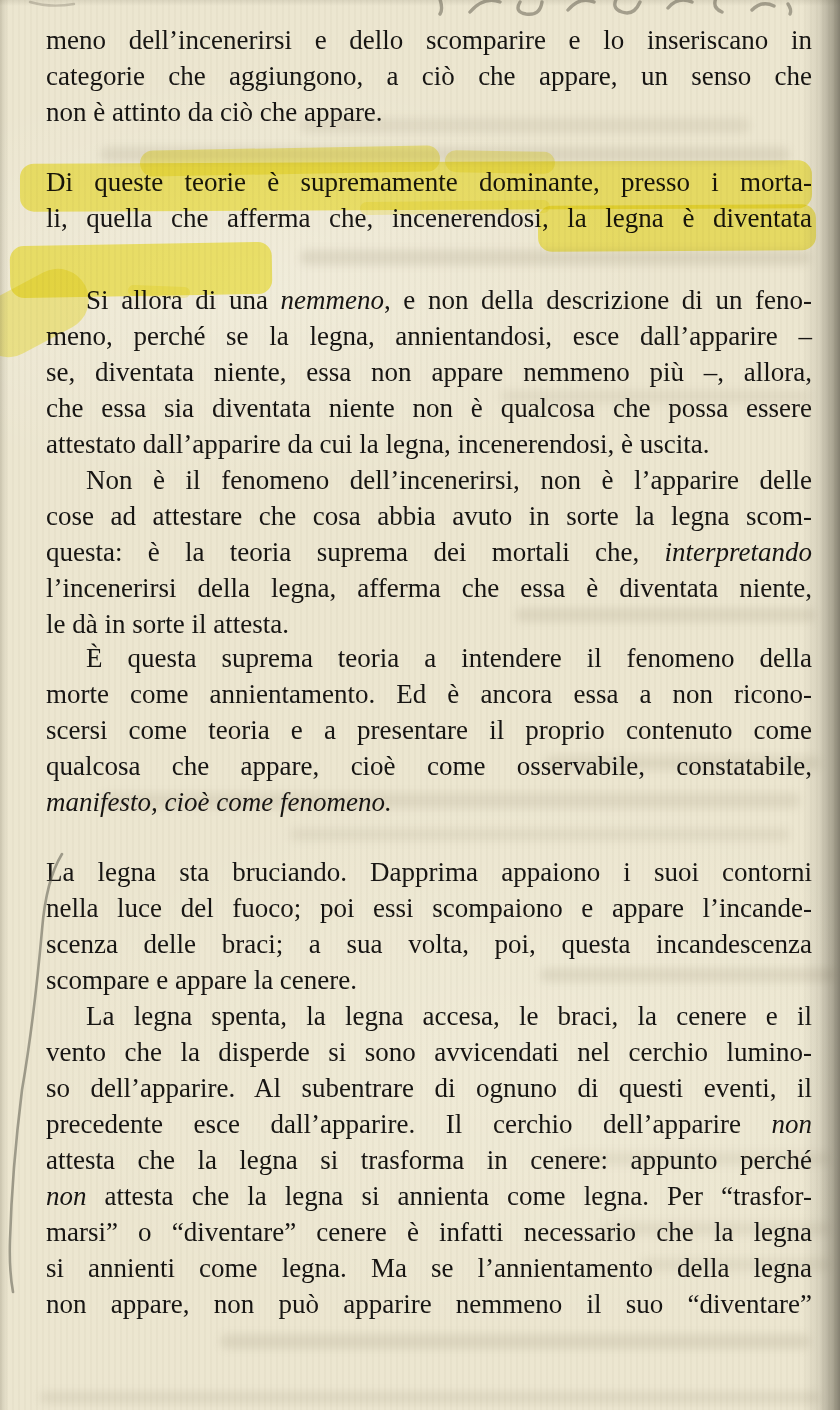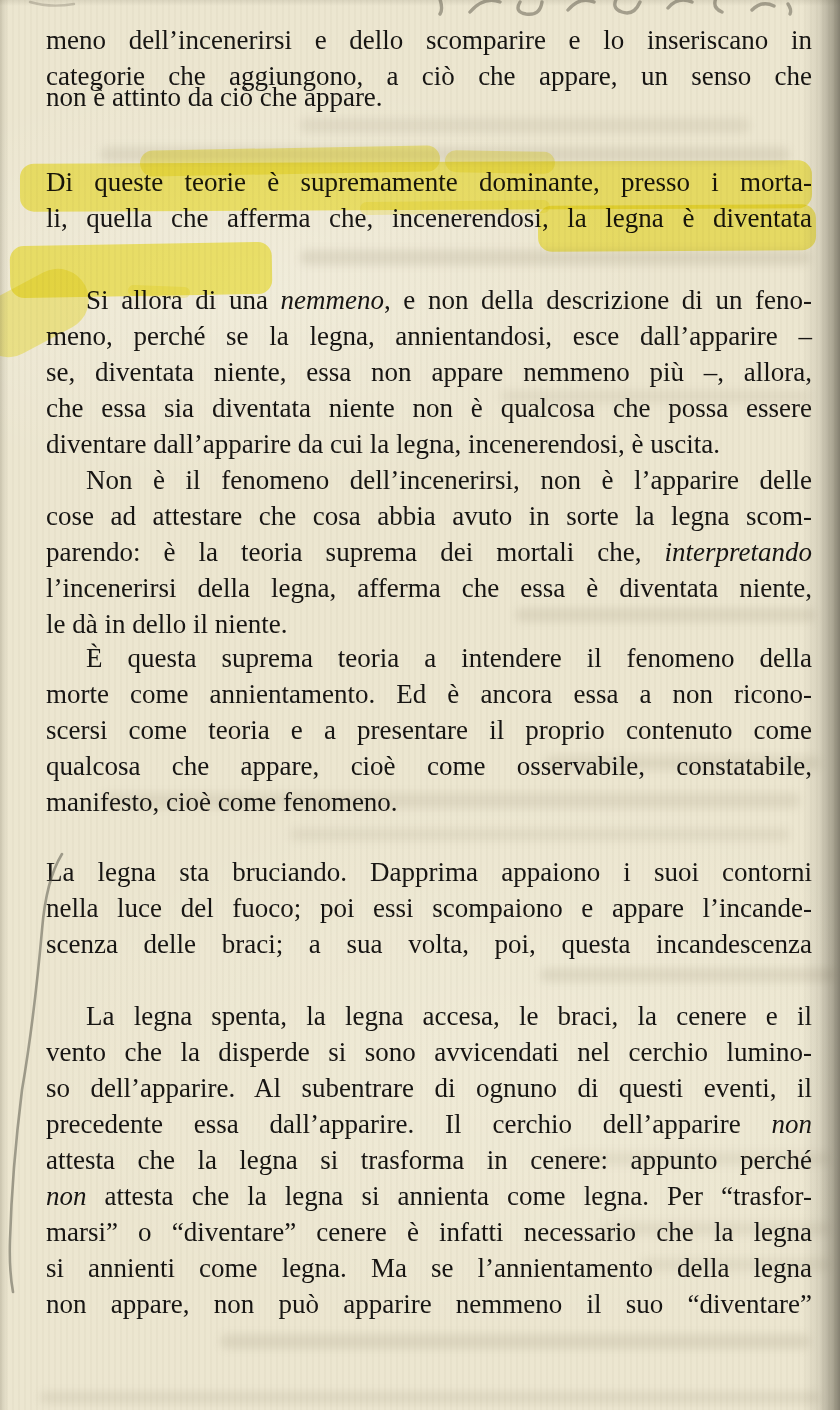--- a/index.html
+++ b/index.html
@@ -69,45 +69,46 @@
   <div class="ghost" style="left:540px;top:968px;width:295px;height:14px;opacity:.55"></div>
   <div class="ghost" style="left:560px;top:1152px;width:270px;height:13px;opacity:.4"></div>
   <div class="ghost" style="left:600px;top:1222px;width:230px;height:13px;opacity:.4"></div>
   <div class="ghost" style="left:640px;top:1258px;width:190px;height:13px;opacity:.38"></div>
   <div class="ghost" style="left:220px;top:1334px;width:590px;height:15px;opacity:.55"></div>
   <div class="ghost" style="left:40px;top:1392px;width:780px;height:11px;opacity:.5"></div>
 
   <div class="textblock" id="textblock">
       <div class="line" style="top: 22px;"><span>meno dell’incenerirsi e dello scomparire e lo inseriscano in</span></div>
       <div class="line" style="top: 58px;"><span>categorie che aggiungono, a ciò che appare, un senso che</span></div>
-      <div class="line last" style="top: 79px;"><span>non è attinto da ciò che appare.</span></div>
+      <div class="line last" style="top: 94px;"><span>non è attinto da ciò che appare.</span></div>
       <div class="line" style="top: 164px;"><span>Di queste teorie è supremamente dominante, presso i morta-</span></div>
       <div class="line" style="top: 200px;"><span>li, quella che afferma che, incenerendosi, la legna è diventata</span></div>
       <div class="line indent" style="top: 282px;"><span>Si allora di una </span><span class="it">nemmeno</span><span>, e non della descrizione di un feno-</span></div>
       <div class="line" style="top: 318px;"><span>meno, perché se la legna, annientandosi, esce dall’apparire –</span></div>
       <div class="line" style="top: 354px;"><span>se, diventata niente, essa non appare nemmeno più –, allora,</span></div>
       <div class="line" style="top: 390px;"><span>che essa sia diventata niente non è qualcosa che possa essere</span></div>
-      <div class="line last" style="top: 426px;"><span>diventare dall’apparire da cui la legna, incenerendosi, è uscita.</span></div>
+      <div class="line last" style="top: 426px;"><span>attestato dall’apparire da cui la legna, incenerendosi, è uscita.</span></div>
       <div class="line indent" style="top: 462px;"><span>Non è il fenomeno dell’incenerirsi, non è l’apparire delle</span></div>
       <div class="line" style="top: 498px;"><span>cose ad attestare che cosa abbia avuto in sorte la legna scom-</span></div>
-      <div class="line" style="top: 534px;"><span>parendo: è la teoria suprema dei mortali che, </span><span class="it">interpretando</span></div>
+      <div class="line" style="top: 534px;"><span>questa: è la teoria suprema dei mortali che, </span><span class="it">interpretando</span></div>
       <div class="line" style="top: 570px;"><span>l’incenerirsi della legna, afferma che essa è diventata niente,</span></div>
-      <div class="line last" style="top: 606px;"><span>le dà in dello il niente.</span></div>
+      <div class="line last" style="top: 606px;"><span>le dà in sorte il attesta.</span></div>
       <div class="line indent" style="top: 640px;"><span>È questa suprema teoria a intendere il fenomeno della</span></div>
       <div class="line" style="top: 676px;"><span>morte come annientamento. Ed è ancora essa a non ricono-</span></div>
       <div class="line" style="top: 712px;"><span>scersi come teoria e a presentare il proprio contenuto come</span></div>
       <div class="line" style="top: 748px;"><span>qualcosa che appare, cioè come osservabile, constatabile,</span></div>
-      <div class="line last" style="top: 784px;"><span>manifesto, cioè come fenomeno.</span></div>
+      <div class="line last" style="top: 784px; font-style: italic;"><span>manifesto, cioè come fenomeno.</span></div>
       <div class="line" style="top: 854px;"><span>La legna sta bruciando. Dapprima appaiono i suoi contorni</span></div>
       <div class="line" style="top: 890px;"><span>nella luce del fuoco; poi essi scompaiono e appare l’incande-</span></div>
       <div class="line" style="top: 926px;"><span>scenza delle braci; a sua volta, poi, questa incandescenza</span></div>
+      <div class="line last" style="top: 962px;"><span>scompare e appare la cenere.</span></div>
       <div class="line indent" style="top: 998px;"><span>La legna spenta, la legna accesa, le braci, la cenere e il</span></div>
       <div class="line" style="top: 1034px;"><span>vento che la disperde si sono avvicendati nel cerchio lumino-</span></div>
       <div class="line" style="top: 1070px;"><span>so dell’apparire. Al subentrare di ognuno di questi eventi, il</span></div>
-      <div class="line" style="top: 1106px;"><span>precedente essa dall’apparire. Il cerchio dell’apparire </span><span class="it">non</span></div>
+      <div class="line" style="top: 1106px;"><span>precedente esce dall’apparire. Il cerchio dell’apparire </span><span class="it">non</span></div>
       <div class="line" style="top: 1142px;"><span>attesta che la legna si trasforma in cenere: appunto perché</span></div>
       <div class="line" style="top: 1178px;"><span class="it">non</span><span> attesta che la legna si annienta come legna. Per “trasfor-</span></div>
       <div class="line" style="top: 1214px;"><span>marsi” o “diventare” cenere è infatti necessario che la legna</span></div>
       <div class="line" style="top: 1250px;"><span>si annienti come legna. Ma se l’annientamento della legna</span></div>
       <div class="line" style="top: 1286px;"><span>non appare, non può apparire nemmeno il suo “diventare”</span></div>
     </div>
 
   <div class="hl" style="left: 20px; top: 162px; width: 792px; height: 48px; transform: rotate(-0.25deg); background: rgba(243, 232, 38, 0.62);"></div>
   <div class="hl" style="left: 140px; top: 148px; width: 300px; height: 26px; opacity: 0.75; transform: rotate(-1deg); background: rgba(243, 232, 38, 0.62);"></div>
   <div class="hl" style="left: 445px; top: 151px; width: 110px; height: 22px; opacity: 0.6; transform: rotate(1deg); background: rgba(243, 232, 38, 0.62);"></div>

